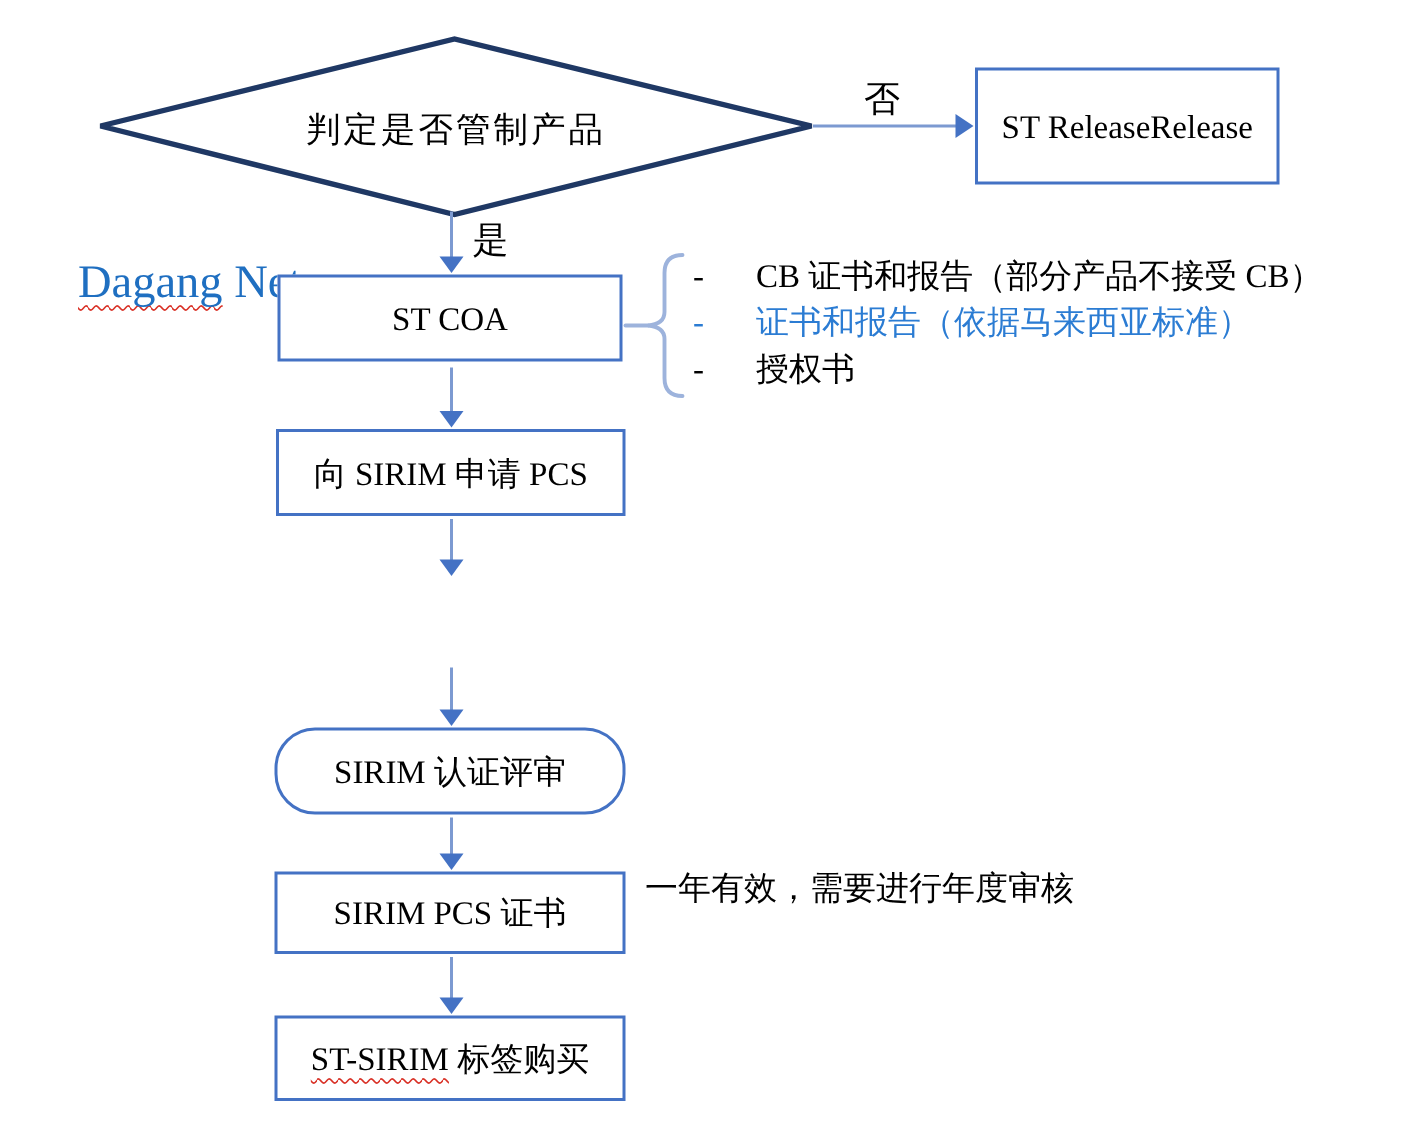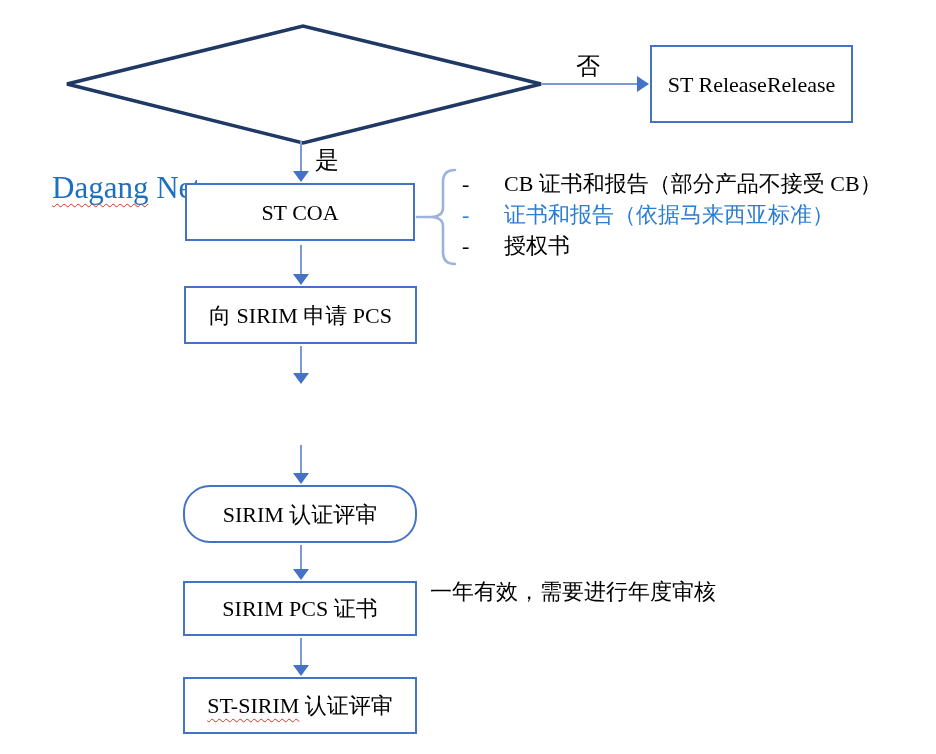--- a/index.html
+++ b/index.html
@@ -89,20 +89,21 @@
   }
 </style>
 </head>
 <body>
 
 <div class="canvas">
 
   <svg class="diamond-svg" width="486" height="130" viewBox="0 0 486 130">
     <polygon points="5,64 241,6 479,64 241,123" fill="none" stroke="#1F3864" stroke-width="3.6" stroke-linejoin="miter"></polygon>
   </svg>
+  <div class="diamond-label">判定是否管制产品</div>
 
   <div class="h-arrow" style="left:542px; top:76px; width:107px;">
     <div class="shaft"></div>
     <div class="head"></div>
   </div>
   <div class="edge-label" style="left:576px; top:50px;">否</div>
 
   <div class="box" style="left:650px; top:45px; width:203px; height:78px;">
     <div>ST Release</div>
     <div>Release</div>
@@ -178,17 +179,17 @@
 
   <div class="note">一年有效，需要进行年度审核</div>
 
   <div class="v-arrow" style="left:293px; top:638px; height:38px;">
     <div class="shaft"></div>
     <div class="head"></div>
   </div>
 
   <div class="box" style="left:183px; top:677px; width:234px; height:57px;">
     <div>
-      <span class="squiggle">ST-SIRIM</span><span> 认证评审</span>
+      <span class="squiggle">ST-SIRIM</span><span> 标签购买</span>
     </div>
   </div>
 
 </div>
 
 </body></html>

